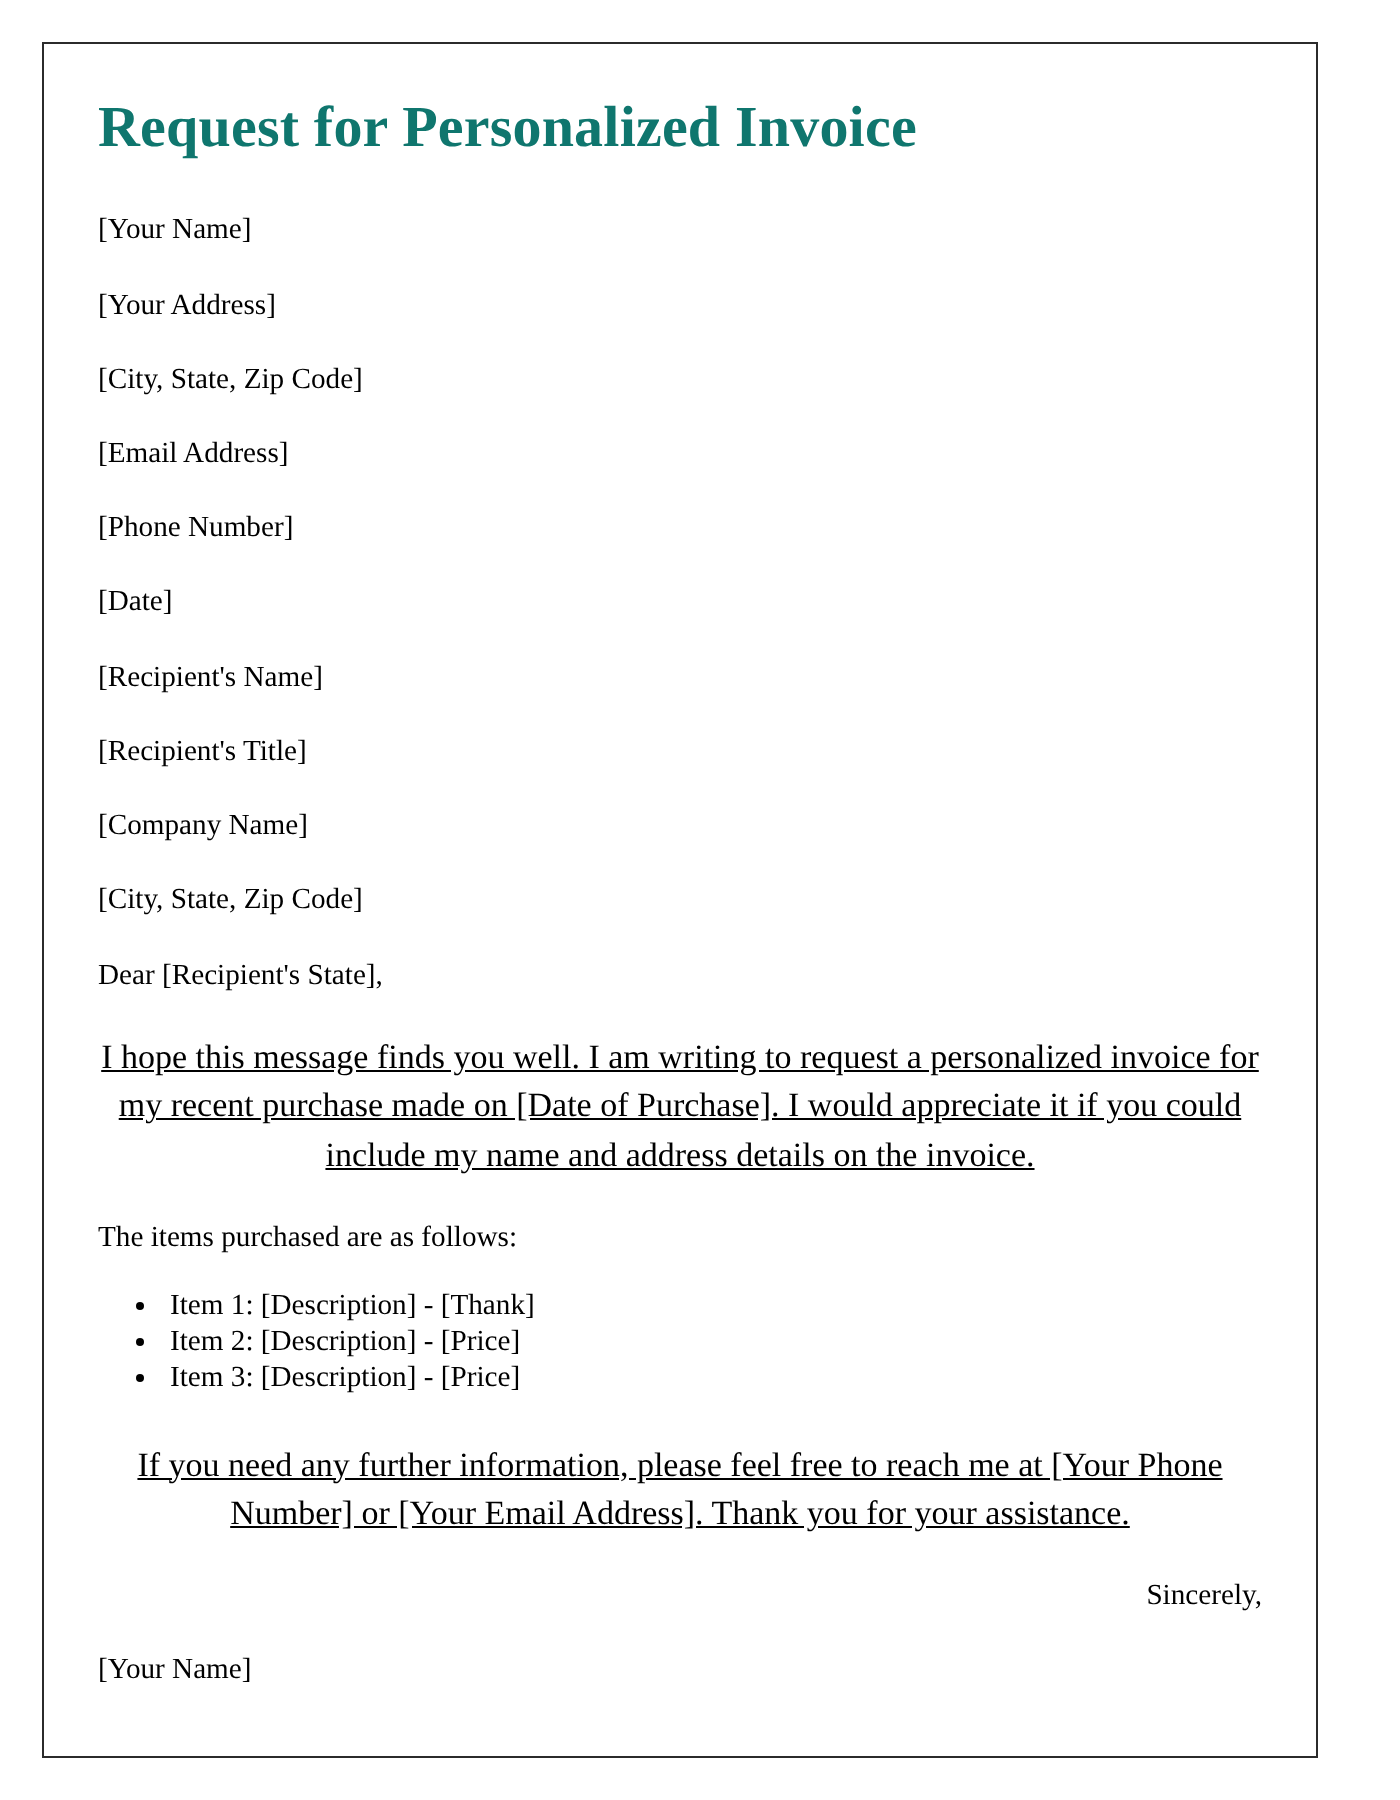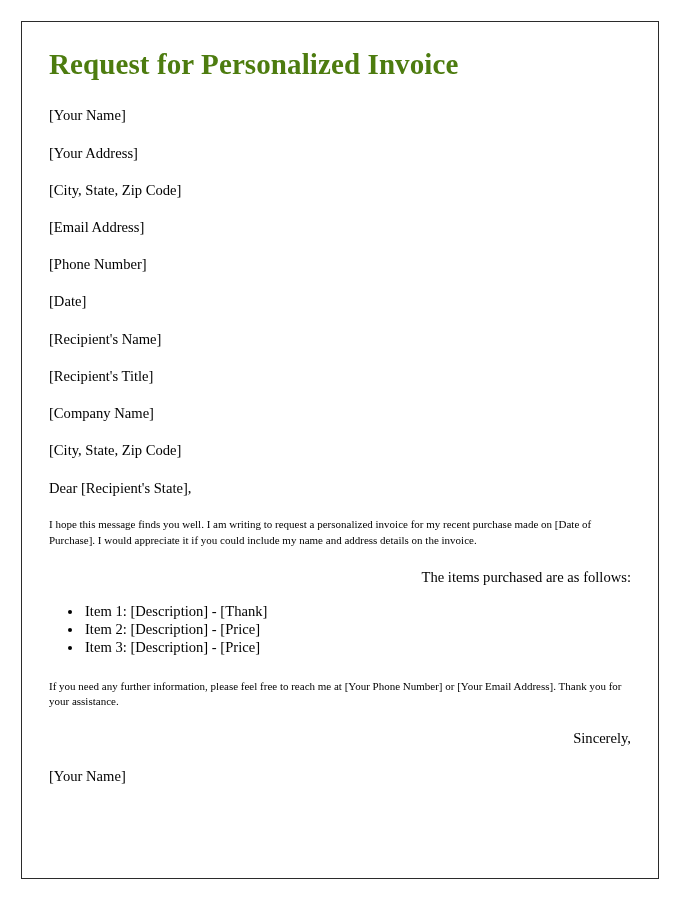--- a/index.html
+++ b/index.html
@@ -32,49 +32,49 @@
     height: 100%;
   }
 
   .doc-title {
     font-family: "Liberation Serif", "DejaVu Serif", serif;
     font-size: 29px;
     font-weight: bold;
     line-height: 1.15;
     margin: 0 0 26px 0;
     letter-spacing: 0.1px;
-    color: #4d7c0f;
+    color: #0f766e;
   }
 
   .block-line {
     font-size: 14.6px;
     line-height: 1.18;
     margin: 0 0 20px 0;
     color: #000000;
   }
 
   .salutation {
     font-size: 14.6px;
     line-height: 1.18;
     margin: 0 0 20px 0;
   }
 
   .para {
-    font-size: 11px;
+    font-size: 17px;
     line-height: 1.45;
     margin: 0 0 20px 0;
     max-width: 584px;
-    text-align: left;
+    text-align: center;
+    text-decoration: underline;
   }
 
   .lead-in {
     font-size: 14.6px;
     line-height: 1.18;
     margin: 0 0 16px 0;
-    text-align: right;
   }
 
   ul.items {
     margin: 0 0 22px 0;
     padding-left: 34px;
     list-style-type: disc;
   }
 
   ul.items li {
     font-size: 14.6px;

